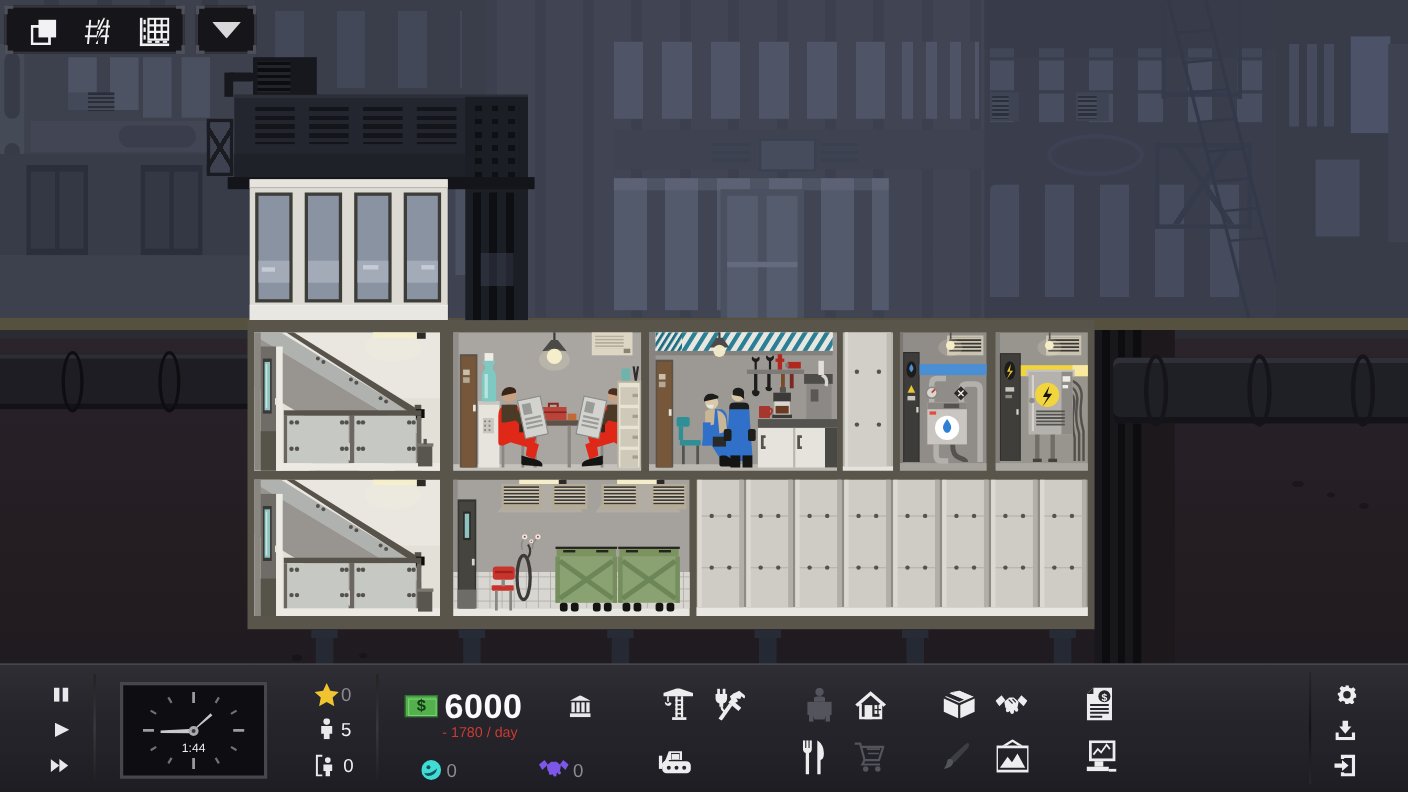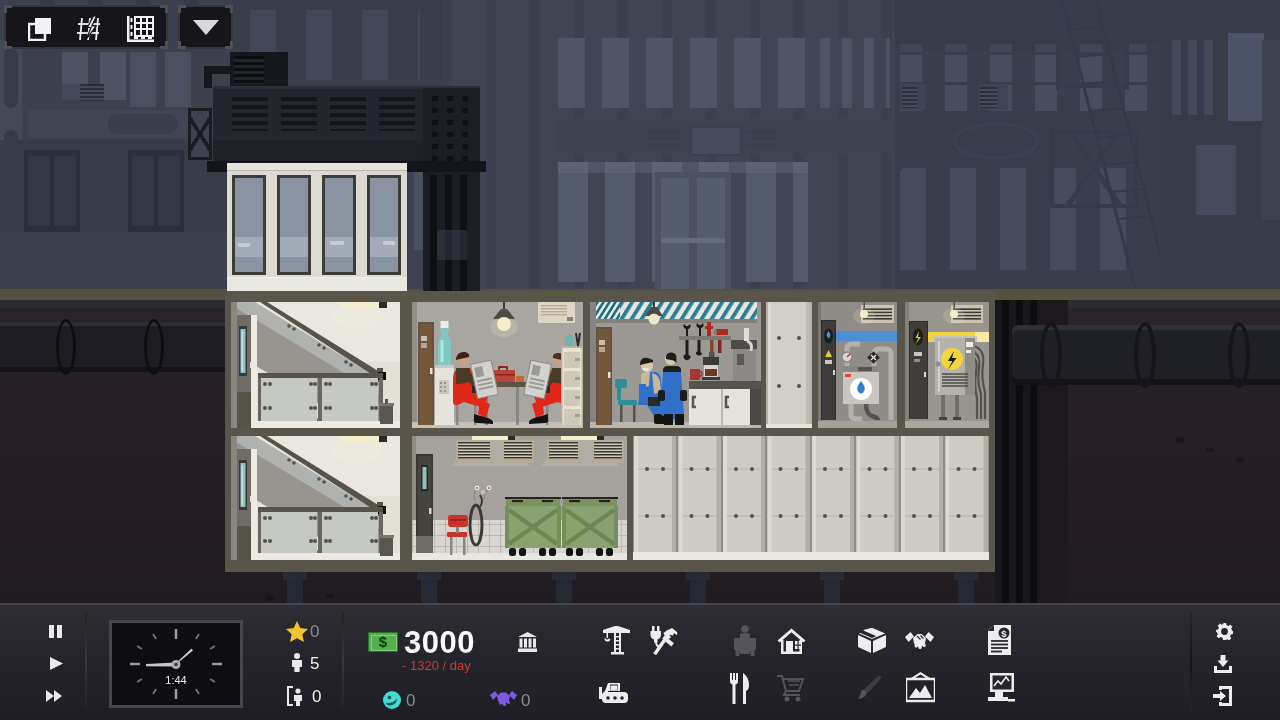--- a/index.html
+++ b/index.html
@@ -979,23 +979,23 @@
       </svg>
   <div class="abs" style="left:312px;top:84px;width:20px;height:20px;color:#f0f0f2;font-size:17px;">0</div>
 
   <div class="abs" style="left:342px;top:10px;width:2px;height:96px;background:linear-gradient(#222,#3a3a40,#222);"></div>
 
   <div class="abs" style="left:368px;top:29px;width:30px;height:20px;background:#54b04c;border:1px solid #2c6e2e;box-sizing:border-box;">
     <div class="abs" style="left:2px;top:2px;width:24px;height:14px;border:1px solid #7fd07a;"></div>
     <div class="abs" style="left:0;top:0px;width:28px;height:18px;color:#103a12;font-size:15px;font-weight:bold;text-align:center;">$</div>
   </div>
 
-  <div class="abs" style="left:404px;top:22px;width:120px;height:32px;color:#fbfbfd;font-size:31px;font-weight:bold;letter-spacing:0.5px;">3000</div>
-
-  <div class="abs" style="left:402px;top:55px;width:120px;height:16px;color:#cc3b35;font-size:13px;">- 1320 / day</div>
+  <div class="abs" style="left:404px;top:22px;width:120px;height:32px;color:#fbfbfd;font-size:31px;font-weight:bold;letter-spacing:0.5px;">6000</div>
+
+  <div class="abs" style="left:402px;top:55px;width:120px;height:16px;color:#cc3b35;font-size:13px;">- 1780 / day</div>
 
   <svg class="abs" style="left:518px;top:29px;" width="19" height="20" viewBox="0 0 19 20">
     <polygon points="9.5,0 19,5 0,5" fill="#e9e9ec"></polygon>
     <g fill="#e9e9ec">
           <rect x="1.5" y="6.5" width="3" height="9"></rect>
           <rect x="6" y="6.5" width="3" height="9"></rect>
           <rect x="10.5" y="6.5" width="3" height="9"></rect>
           <rect x="15" y="6.5" width="3" height="9"></rect>
         </g>
     <rect x="0" y="16.5" width="19" height="3.5" fill="#e9e9ec"></rect>

